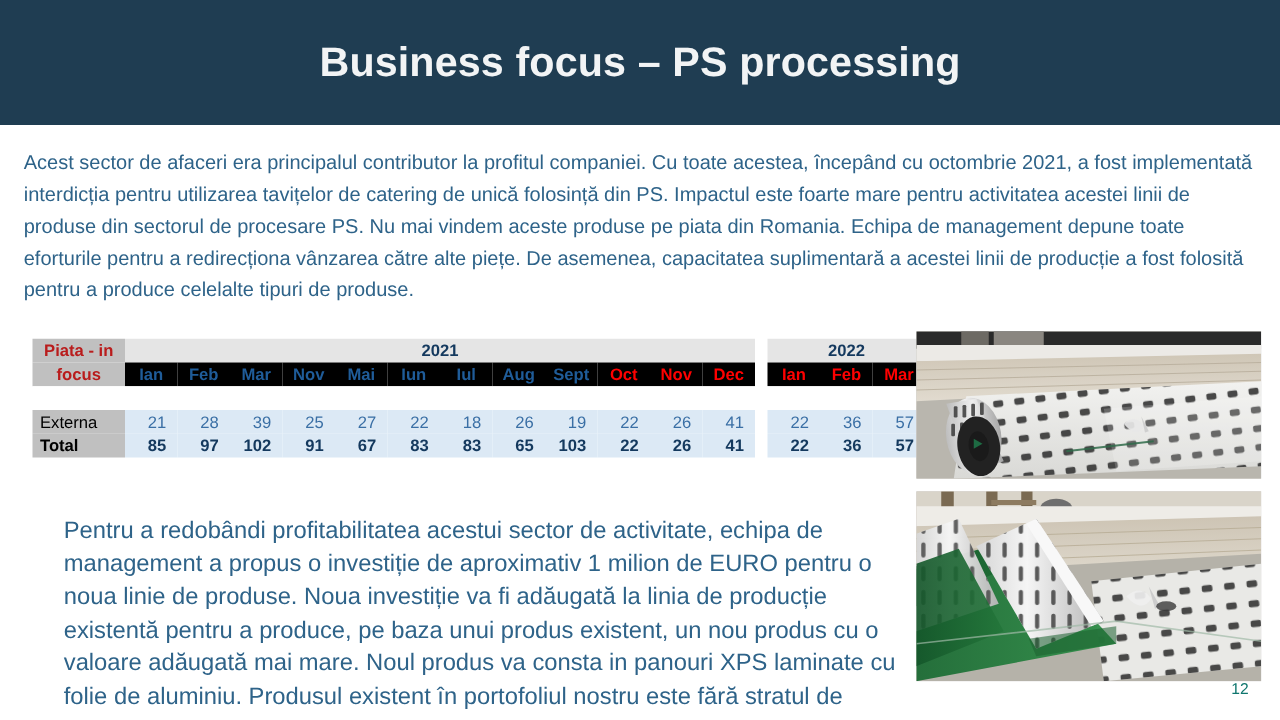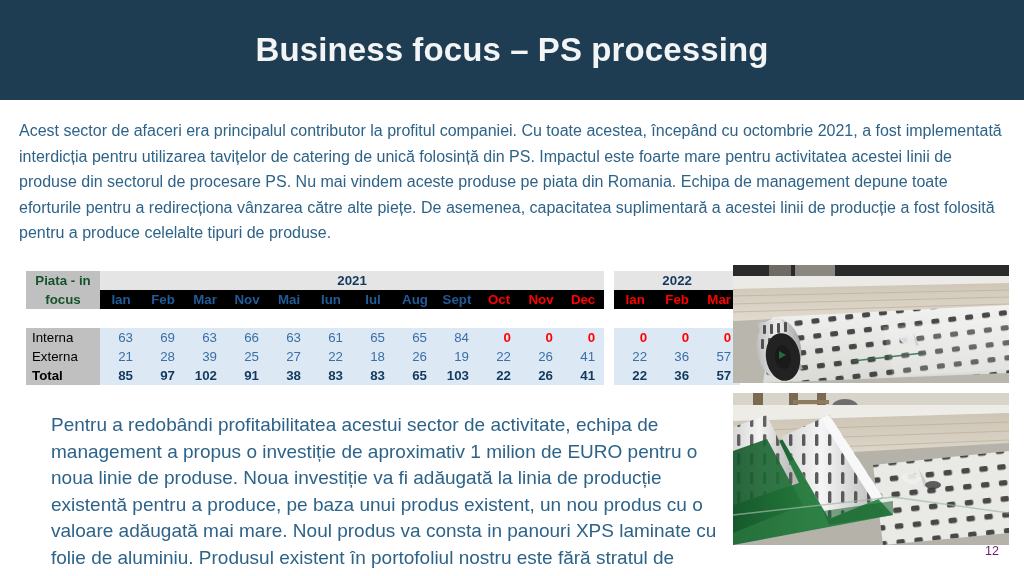--- a/index.html
+++ b/index.html
@@ -73,21 +73,21 @@
   table#sales-table td,
   table#sales-table th {
     padding: 0;
     margin: 0;
     font-size: 13.3px;
     height: 19px;
     vertical-align: middle;
   }
   .corner-cell {
     background: #C0C0C0;
-    color: #14532d;
+    color: #b91c1c;
     font-weight: bold;
     text-align: center;
     font-size: 13.4px;
   }
   .month-cell {
     background: #000000;
     color: #1F5C99;
     font-weight: bold;
     text-align: center;
     font-size: 13.3px;
@@ -160,21 +160,21 @@
     width: 276px;
     height: 152px;
   }
   .photo svg { display: block; }
 
   
   #page-number {
     position: absolute;
     left: 985px;
     top: 544px;
-    color: #701a75;
+    color: #0f766e;
     font-size: 12.5px;
   }
 </style>
 </head>
 <body>
 
 <div id="title-bar">
   <div id="title-text">Business focus – PS processing</div>
 </div>
 
@@ -211,39 +211,20 @@
           <td class="month-cell alert">Dec</td>
           <td class="gap-col"></td>
           <td class="month-cell alert">Ian</td>
           <td class="month-cell alert">Feb</td>
           <td class="month-cell alert">Mar</td>
         </tr>
         <tr class="header-sep-row">
           <td colspan="17"></td>
         </tr>
         <tr class="data-row">
-          <td class="row-label">Interna</td>
-          <td class="data-cell">63</td>
-          <td class="data-cell">69</td>
-          <td class="data-cell">63</td>
-          <td class="data-cell">66</td>
-          <td class="data-cell">63</td>
-          <td class="data-cell">61</td>
-          <td class="data-cell">65</td>
-          <td class="data-cell">65</td>
-          <td class="data-cell">84</td>
-          <td class="data-cell alert">0</td>
-          <td class="data-cell alert">0</td>
-          <td class="data-cell alert">0</td>
-          <td class="gap-col"></td>
-          <td class="data-cell alert">0</td>
-          <td class="data-cell alert">0</td>
-          <td class="data-cell alert">0</td>
-        </tr>
-        <tr class="data-row">
           <td class="row-label">Externa</td>
           <td class="data-cell">21</td>
           <td class="data-cell">28</td>
           <td class="data-cell">39</td>
           <td class="data-cell">25</td>
           <td class="data-cell">27</td>
           <td class="data-cell">22</td>
           <td class="data-cell">18</td>
           <td class="data-cell">26</td>
           <td class="data-cell">19</td>
@@ -254,21 +235,21 @@
           <td class="data-cell">22</td>
           <td class="data-cell">36</td>
           <td class="data-cell">57</td>
         </tr>
         <tr class="data-row data-row-total">
           <td class="row-label total">Total</td>
           <td class="data-cell">85</td>
           <td class="data-cell">97</td>
           <td class="data-cell">102</td>
           <td class="data-cell">91</td>
-          <td class="data-cell">38</td>
+          <td class="data-cell">67</td>
           <td class="data-cell">83</td>
           <td class="data-cell">83</td>
           <td class="data-cell">65</td>
           <td class="data-cell">103</td>
           <td class="data-cell">22</td>
           <td class="data-cell">26</td>
           <td class="data-cell">41</td>
           <td class="gap-col"></td>
           <td class="data-cell">22</td>
           <td class="data-cell">36</td>

